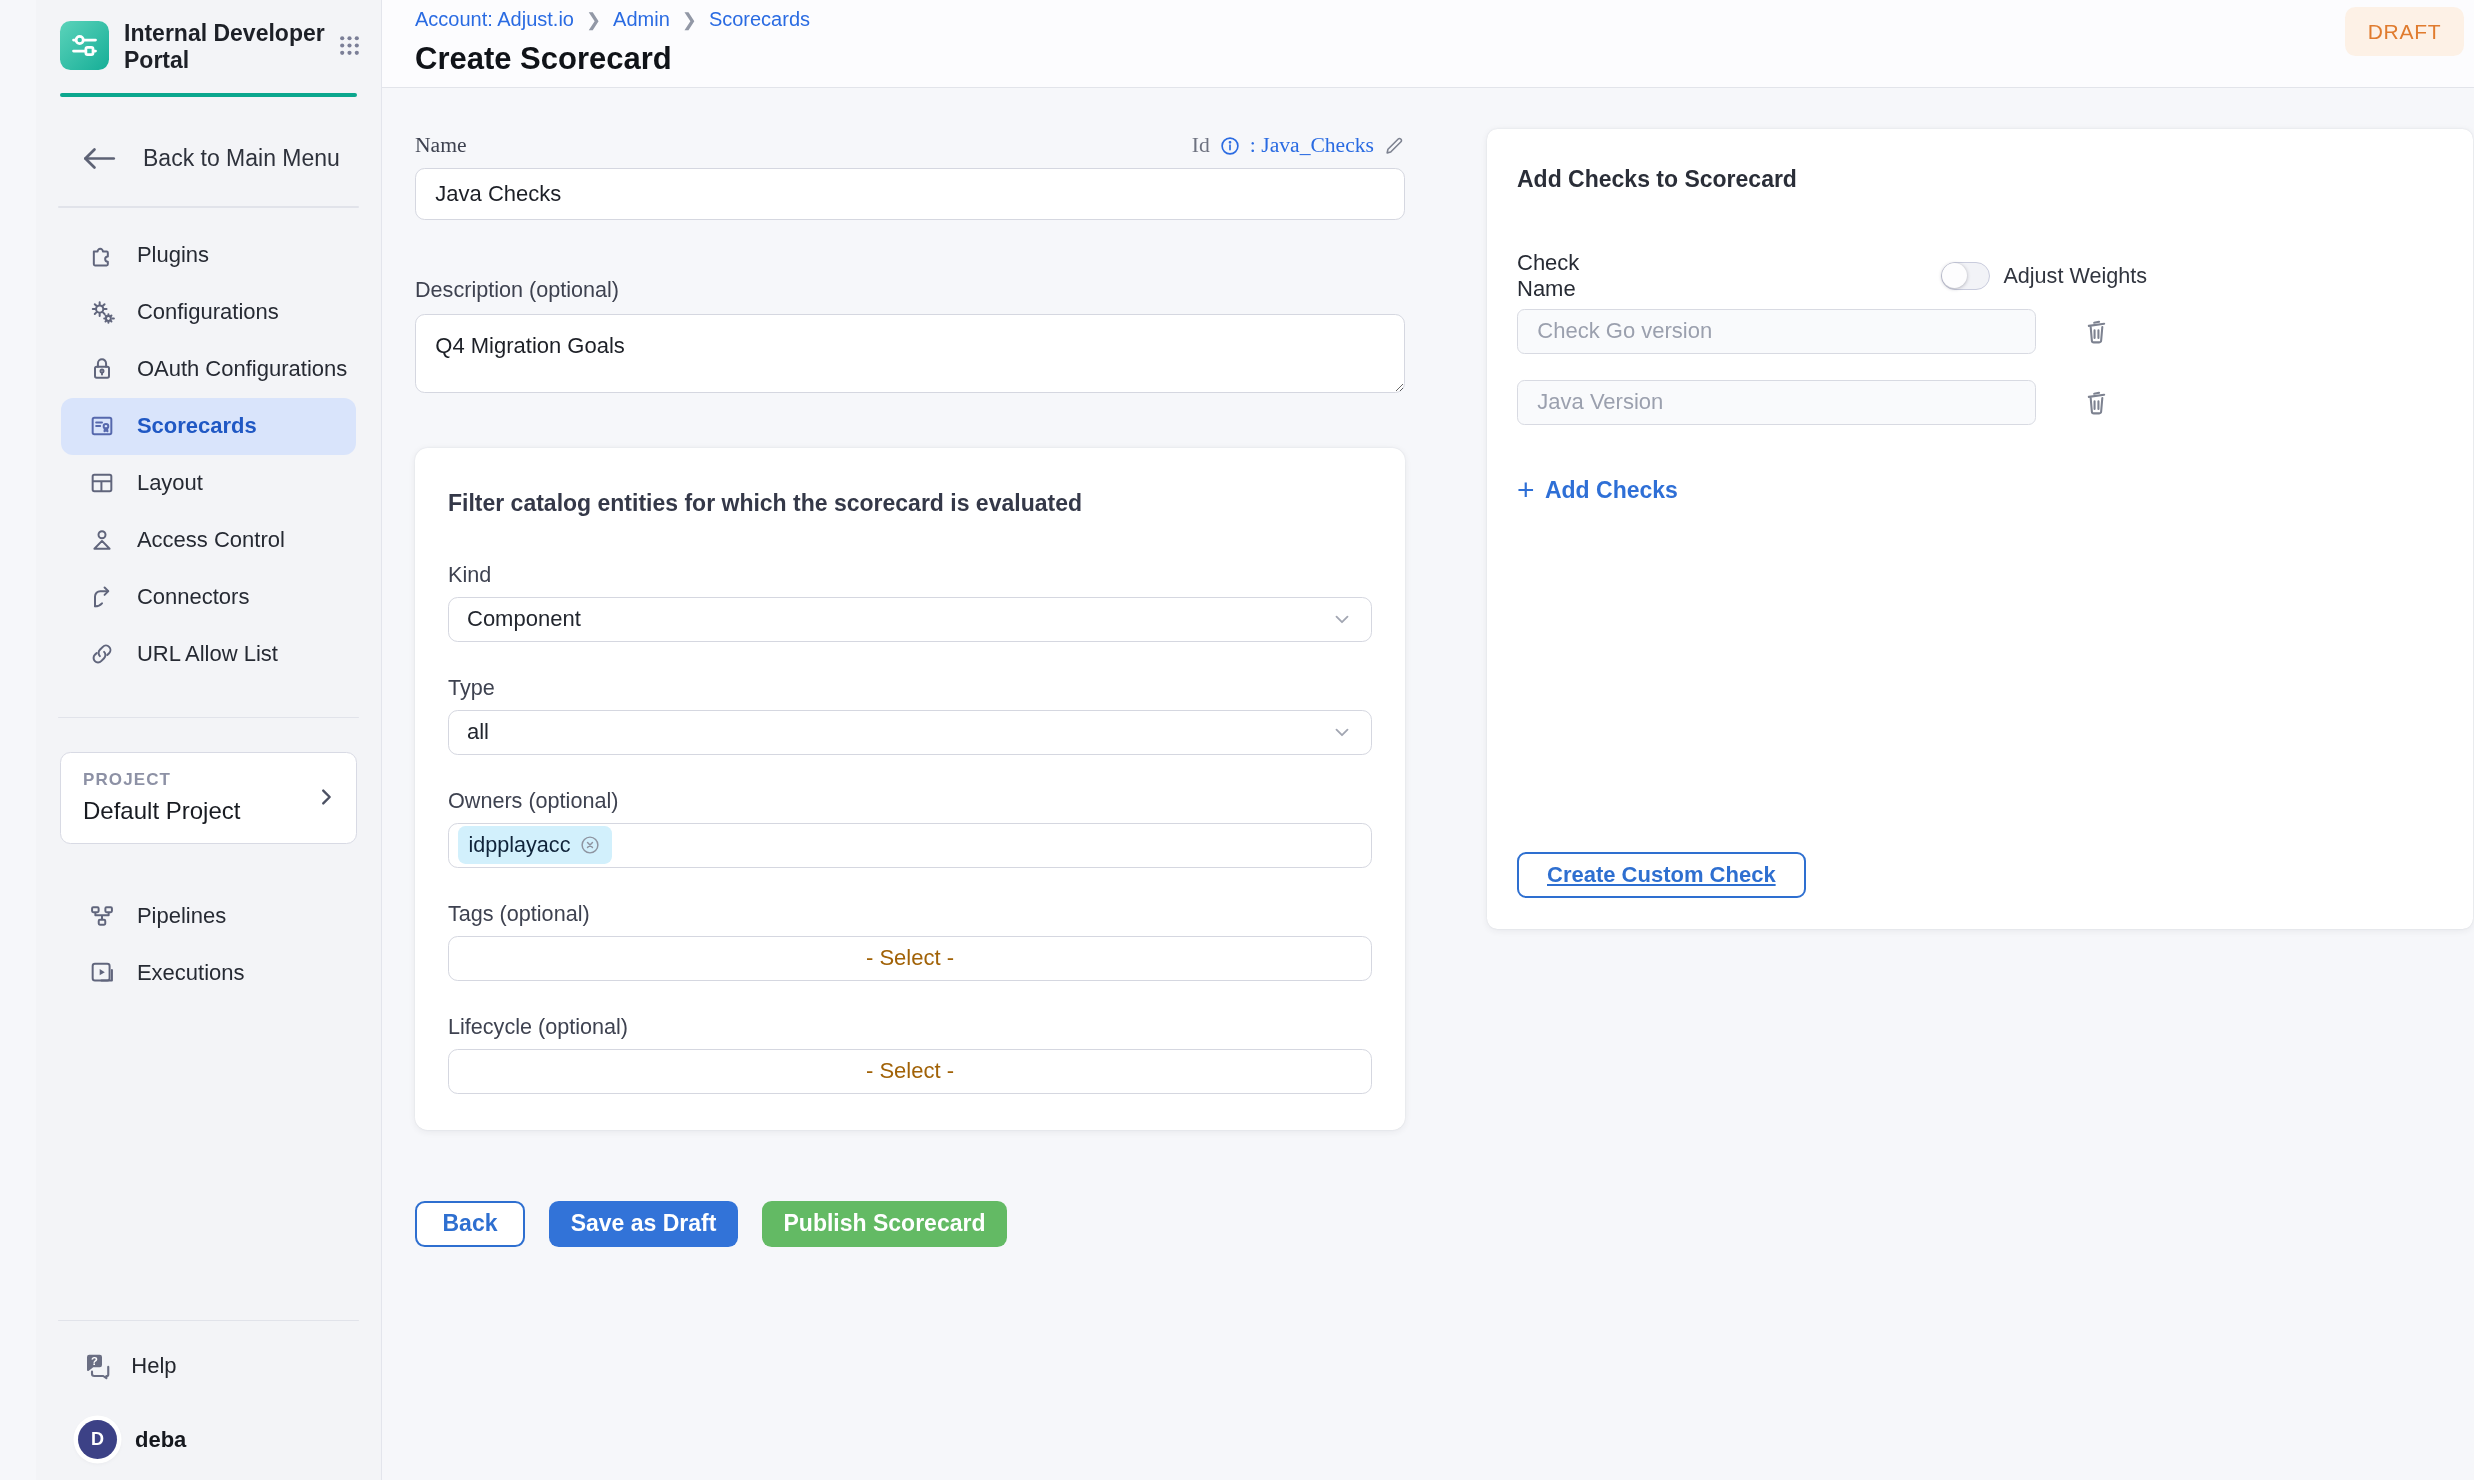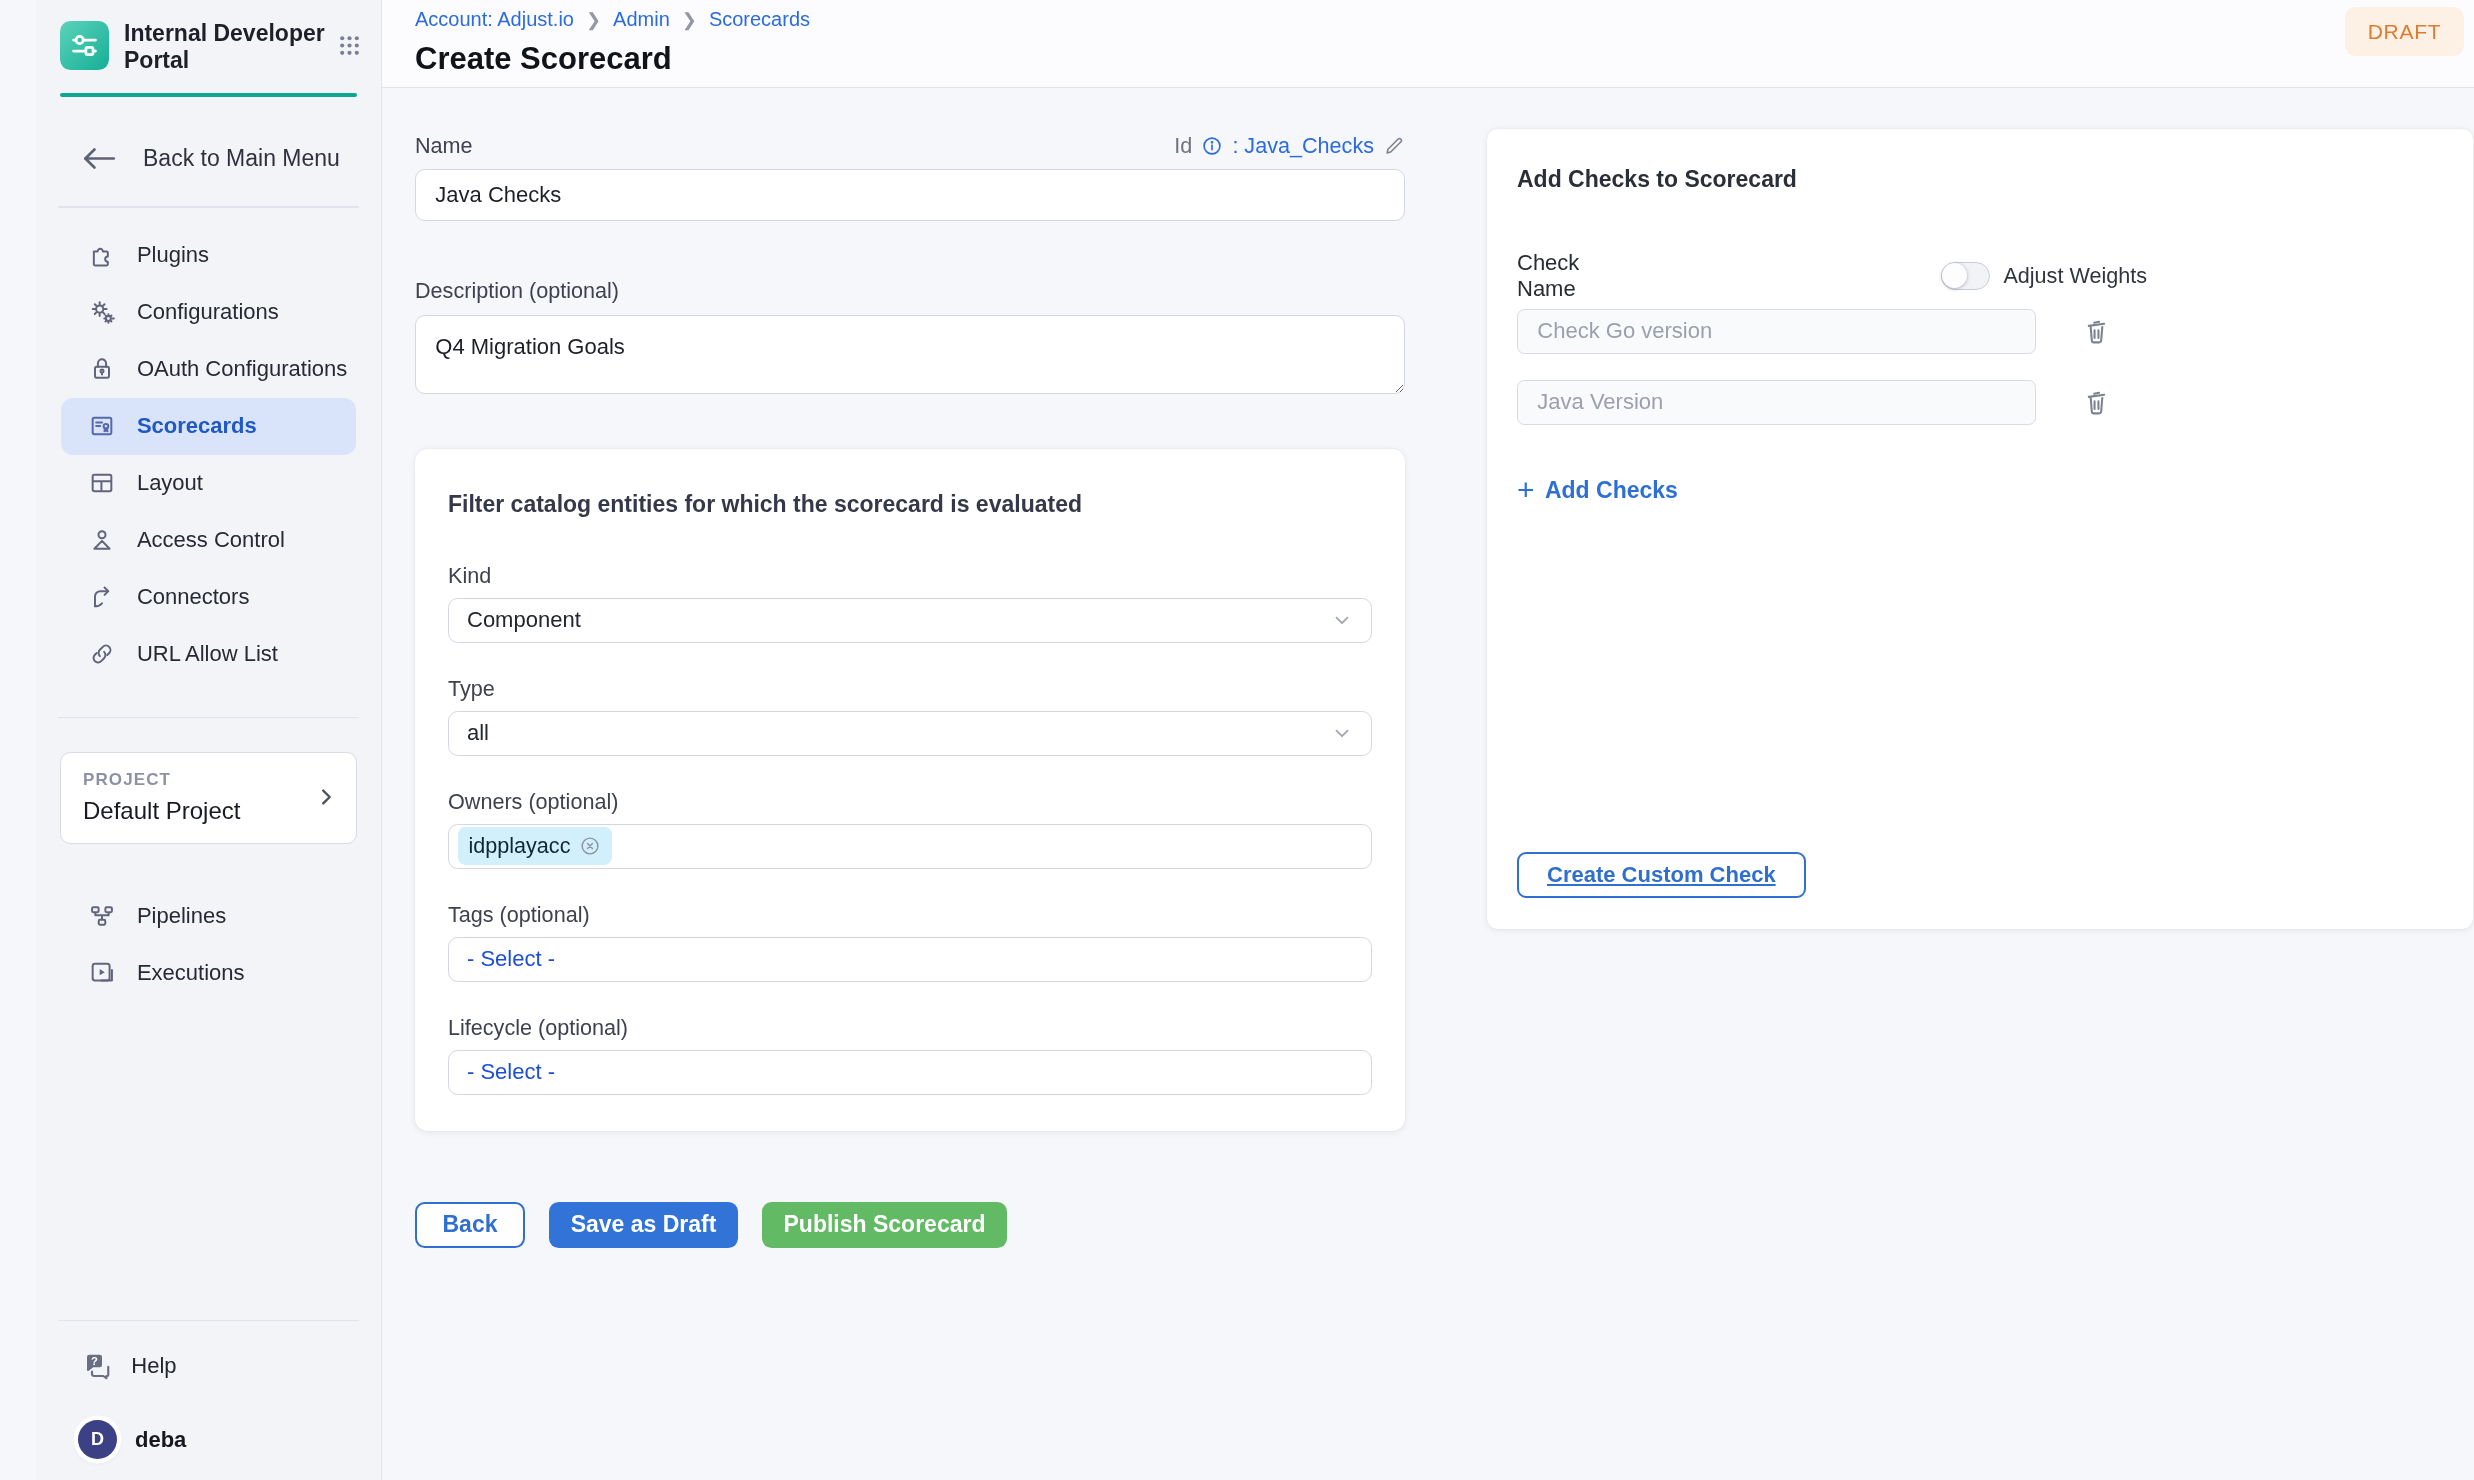--- a/index.html
+++ b/index.html
@@ -78,21 +78,21 @@
   .draft-badge {
     position:absolute; top:7.4px; right:46px; width:119px; height:49px;
     background:#fdf1e6; border-radius:10.4px; color:#e07b2e;
     font-size:21px; font-weight:500; letter-spacing:0.7px;
     display:flex; align-items:center; justify-content:center;
   }
 
   .content { display:flex; padding:45px 37px 0 33px; gap:82px; background:#f6f7fa; flex:1; }
   .form-col { width:990px; min-width:990px; }
 
-  .label-row { display:flex; align-items:center; justify-content:space-between; }
+  .label-row { display:flex; align-items:center; justify-content:space-between;font-family:Liberation Serif, serif; }
   .field-label { font-size:21.6px; color:#3e4250; }
   .id-row { display:flex; align-items:center; gap:9px; font-size:21.6px; }
   .id-label { color:#6e7280; }
   .id-value { color:#2a6be2; cursor:pointer; }
 
   .text-input {
     width:100%; height:52px; margin-top:10.4px;
     background:#fff; border:1.5px solid #d5d7e0; border-radius:9.7px;
     font-family:"Liberation Sans",sans-serif; font-size:22px; color:#1c1f26;
     padding:0 19.3px; outline:none;
@@ -109,21 +109,21 @@
   }
   .filter-heading { font-size:23px; font-weight:700; color:#343848; }
   .f-label { font-size:21.6px; color:#3e4250; margin:33px 0 0 0; }
   .f-label.first { margin-top:45px; }
   .select-box {
     height:45px; margin-top:9px; background:#fff; border:1.5px solid #d5d7e0;
     border-radius:9.7px; display:flex; align-items:center; padding:0 18px;
     font-size:22px; color:#22262e; cursor:pointer;
   }
   .select-box .sel-value { flex:1; }
-  .select-box .placeholder { color:#1d4ed8; }
+  .select-box .placeholder { color:#a16207;text-align:center; }
   .chip {
     display:inline-flex; align-items:center; gap:9px;
     background:#d2f0fc; border-radius:7.4px; padding:6px 10.4px;
     font-size:21.6px; color:#10243a;
   }
   .chip .chip-x { color:#8e94a0; cursor:pointer; }
 
   .btn-row { display:flex; align-items:center; gap:24px; margin-top:71px; }
   .btn {
     height:46px; border-radius:9.7px; font-family:"Liberation Sans",sans-serif;

